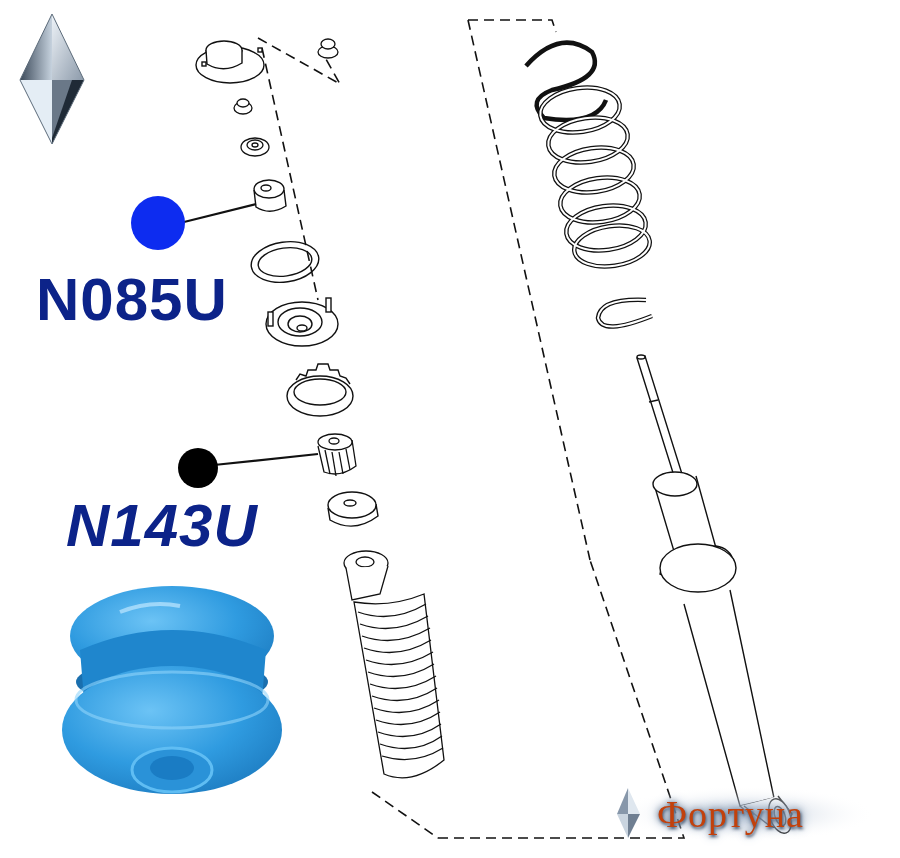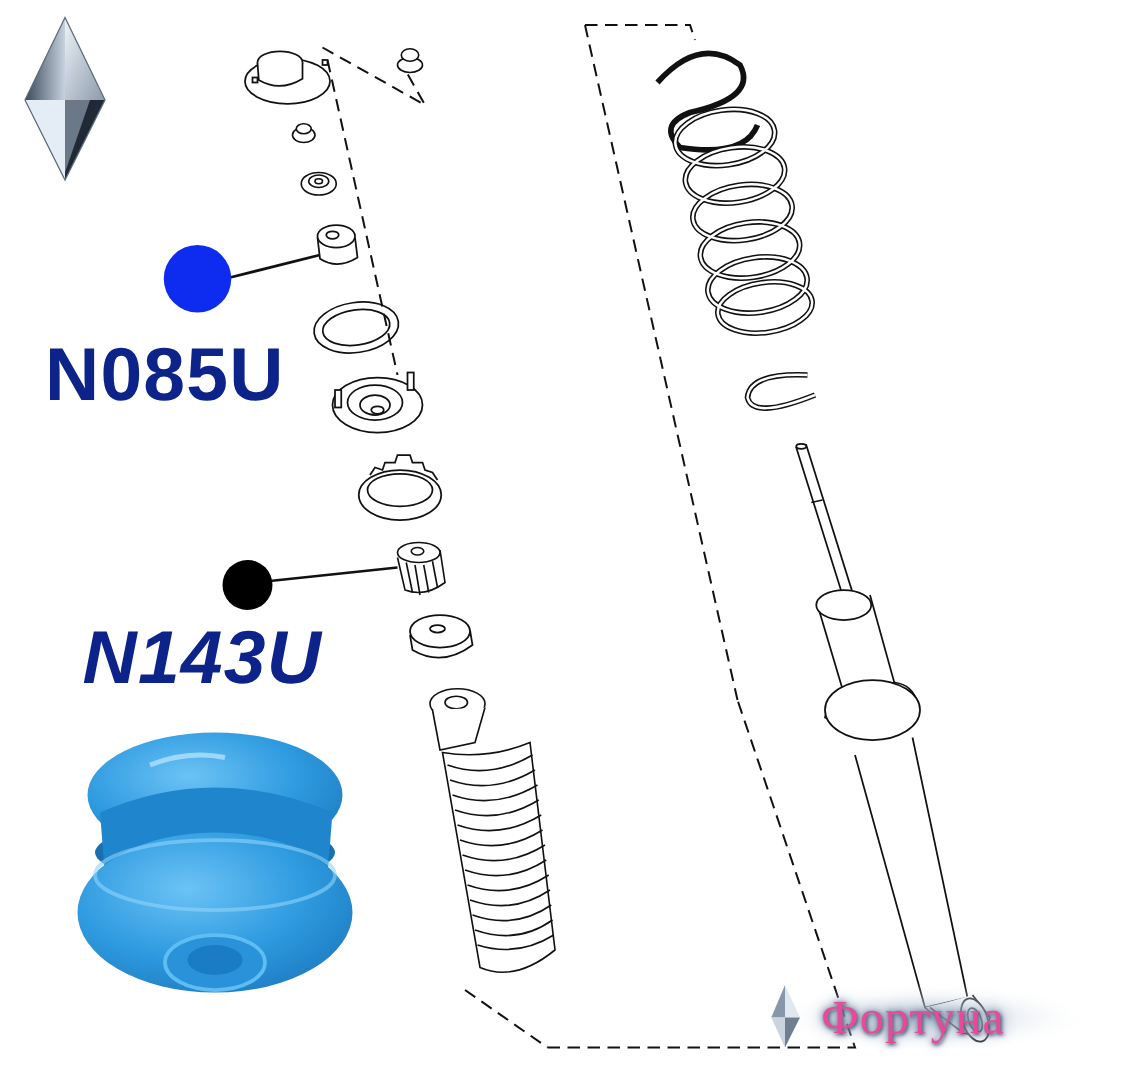--- a/index.html
+++ b/index.html
@@ -4,21 +4,21 @@
 <style>
   html, body { margin:0; padding:0; background:#ffffff; }
   #stage { position:relative; width:900px; height:858px; overflow:hidden; background:#ffffff;
            font-family:"Liberation Sans", sans-serif; }
   svg.diagram { position:absolute; left:0; top:0; }
   .label { position:absolute; font-family:"Liberation Sans", sans-serif; font-weight:bold;
            color:#0c2389; font-size:60px; line-height:1; letter-spacing:1px; }
   .marker { position:absolute; border-radius:50%; }
   .watermark { position:absolute; left:615px; top:786px; width:260px; height:56px; }
   .watermark-text { position:absolute; left:42px; top:6px; font-family:"Liberation Serif", serif;
-           font-size:38px; color:#ec4899; letter-spacing:1px;
+           font-size:38px; color:#c2410c; letter-spacing:1px;
            text-shadow: 0 0 6px #5a6f8a, 0 0 12px #8ea3bd, 1px 2px 3px #34455e; }
 </style>
 </head>
 <body>
 
 <div id="stage">
 
   <svg class="diagram" width="900" height="858" viewBox="0 0 900 858">
     <defs>
       <linearGradient id="gemL" x1="0" y1="0" x2="1" y2="0">

